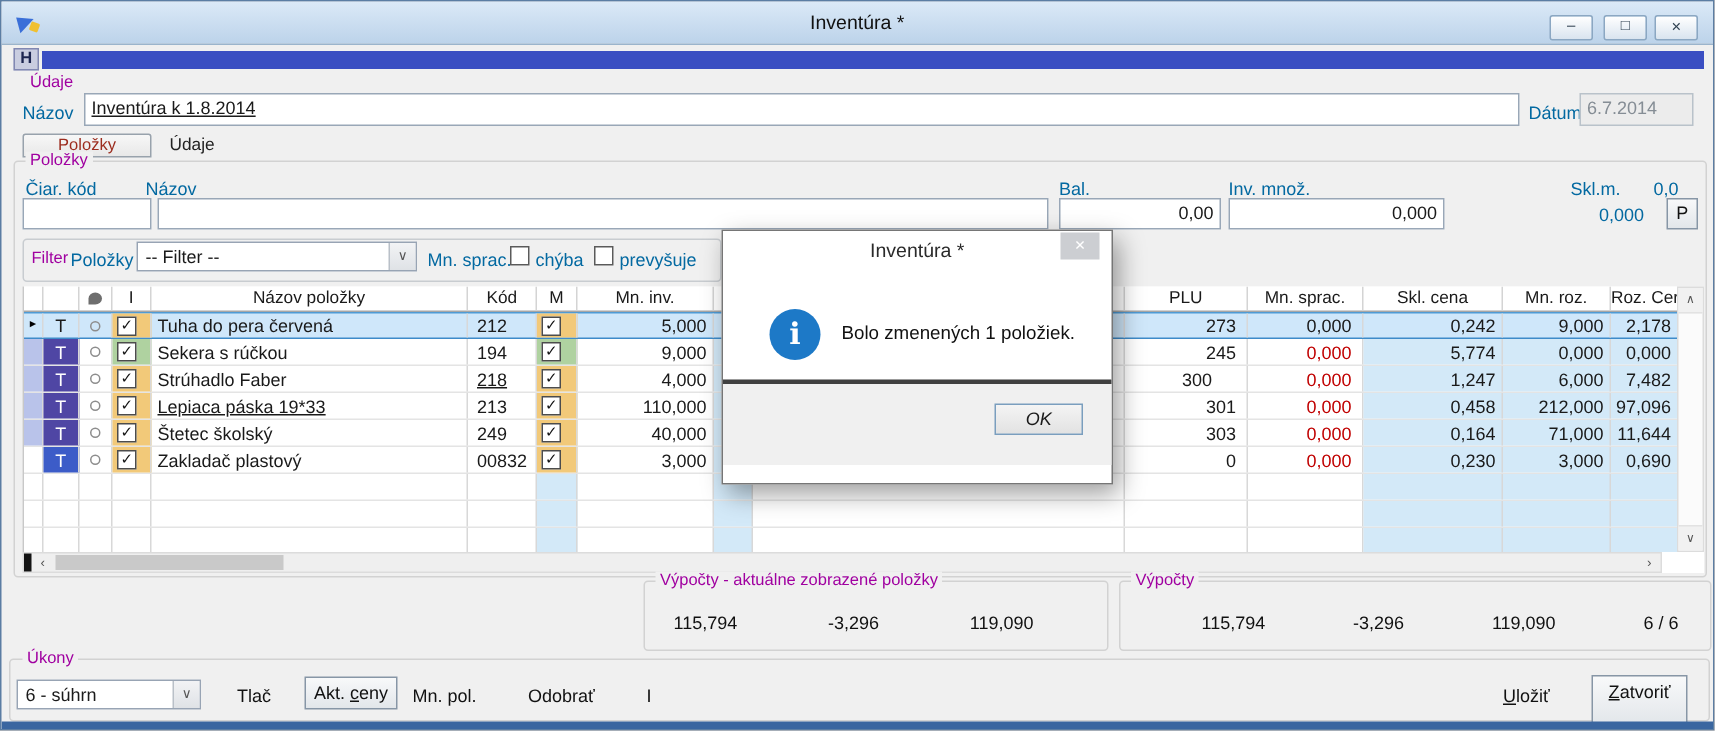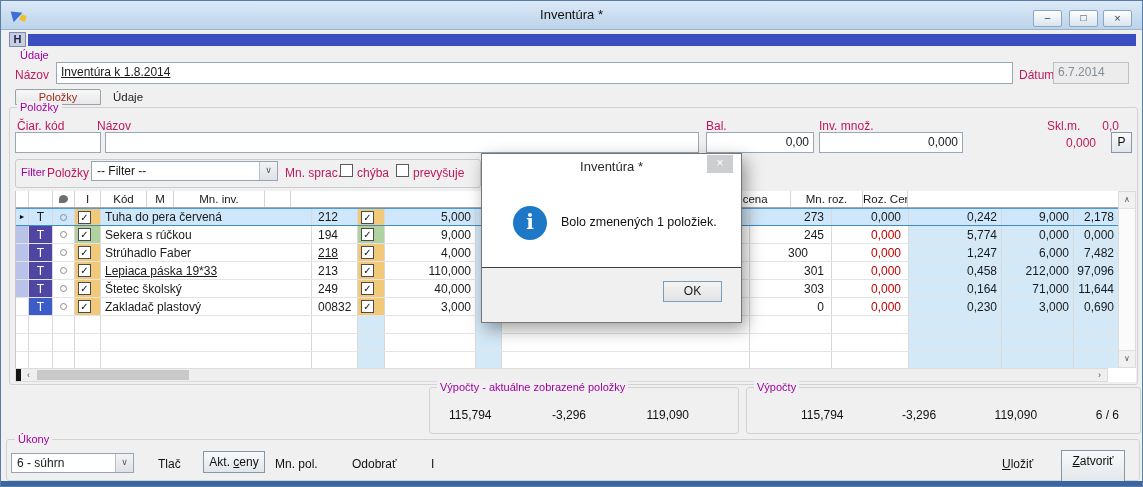--- a/index.html
+++ b/index.html
@@ -22,21 +22,21 @@
     text-align:center;line-height:14px;font-size:10px;color:#2f4050;}
   .winbtn.min{left:1032px;} .winbtn.max{left:1068px;} .winbtn.close{left:1102px;font-size:11px;}
   
   .hbtn{position:absolute;left:8px;top:31px;width:17px;height:15px;box-sizing:border-box;
     background:#c9cde0;border:1px solid #8188b2;color:#1c2550;font-weight:bold;font-size:11px;
     text-align:center;line-height:13px;}
   .menubar{position:absolute;left:27px;top:33px;width:1108px;height:12px;background:var(--menubar-blue,#3a4ec2);}
   
   .grouplabel{position:absolute;font-size:11px;color:var(--group-label,#a000a0);
     background:#f0f0f0;padding:0 3px;line-height:12px;z-index:3;}
-  .field-label{position:absolute;font-size:12px;color:#be185d;white-space:nowrap;}
+  .field-label{position:absolute;font-size:12px;color:#0369a1;white-space:nowrap;}
   .textbox{position:absolute;background:#fff;border:1px solid #99a7b7;box-sizing:border-box;
     padding:0 4px;line-height:19px;font-size:12px;overflow:hidden;white-space:nowrap;}
   .textbox.right{text-align:right;}
   .textbox.disabled{background:#ececec;color:#858d95;border-color:#b9c2ca;}
   .btn3d{position:absolute;box-sizing:border-box;background:linear-gradient(#f8f9fa,#e2e6ea);
     border:1px solid #8796a6;text-align:center;font-size:12px;color:#111;}
   .groupbox{position:absolute;border:1px solid #d2d2d2;border-radius:3px;}
   .tab-active{position:absolute;left:14px;top:88px;width:86px;height:16px;box-sizing:border-box;
     line-height:14px;font-size:11px;text-align:center;color:#9c2d1f;
     background:linear-gradient(#f7f7f7,#e8e8e8);border:1px solid #98a2ac;border-radius:2px 2px 0 0;}
@@ -98,22 +98,22 @@
   
   .dialog{position:absolute;left:480px;top:152px;width:261px;height:170px;background:#fff;
     border:1px solid #767676;box-shadow:4px 6px 16px rgba(0,0,0,.38);z-index:40;box-sizing:border-box;}
   .dlg-title{position:absolute;left:0;right:0;top:5px;text-align:center;font-size:13px;color:#2a2a2a;}
   .dlg-close{position:absolute;top:1px;right:8px;width:26px;height:18px;background:#ccced2;
     color:#fff;text-align:center;line-height:17px;font-size:12px;}
   .dlg-icon{position:absolute;left:31px;top:52px;width:34px;height:34px;border-radius:50%;
     background:var(--info-icon-blue,#1d79c7);color:#fff;text-align:center;line-height:33px;
     font-size:20px;font-weight:bold;font-family:"DejaVu Serif",serif;}
   .dlg-msg{position:absolute;left:79px;top:61px;font-size:12.5px;color:#111;}
-  .dlg-footer{position:absolute;left:0;right:0;bottom:0;height:54px;background:#f0f0f0;
-    border-top:1px solid #404040;}
+  .dlg-footer{position:absolute;left:0;right:0;bottom:12px;height:54px;background:#f0f0f0;
+    border-top:3px solid #404040;font-style:italic;}
   .dlg-ok{position:absolute;right:19px;top:13px;width:59px;height:21px;box-sizing:border-box;
     background:linear-gradient(#f4f4f4,#e2e2e2);border:1px solid #7a9ebe;text-align:center;
     line-height:19px;font-size:12px;}
   .bottom-frame{position:absolute;left:0;right:0;bottom:0;height:5px;background:#3a66a0;}
   u{text-decoration:underline;}
 </style>
 </head>
 <body>
 
 <div class="window">
@@ -168,20 +168,21 @@
   <div class="field-label" style="left:412px;top:165px;">prevyšuje</div>
 
   <div class="table">
       <div class="thead">
         <div class="th" style="width: 13px;"></div>
         <div class="th" style="width: 24px;"></div>
         <div class="th" style="width: 22px;">
           <div class="hdr-bubble"></div>
         </div>
         <div class="th" style="width: 26px;">I</div>
+        <div class="th" style="width: 211px;">Názov položky</div>
         <div class="th" style="width: 46px;">Kód</div>
         <div class="th" style="width: 27px;">M</div>
         <div class="th" style="width: 91px;">Mn. inv.</div>
         <div class="th" style="width: 26px;"></div>
         <div class="th" style="width: 248px;"></div>
         <div class="th" style="width: 82px;">PLU</div>
         <div class="th" style="width: 77px;">Mn. sprac.</div>
         <div class="th" style="width: 93px;">Skl. cena</div>
         <div class="th" style="width: 72px;">Mn. roz.</div>
         <div class="th" style="width: 45px;">Roz. Cen</div>

